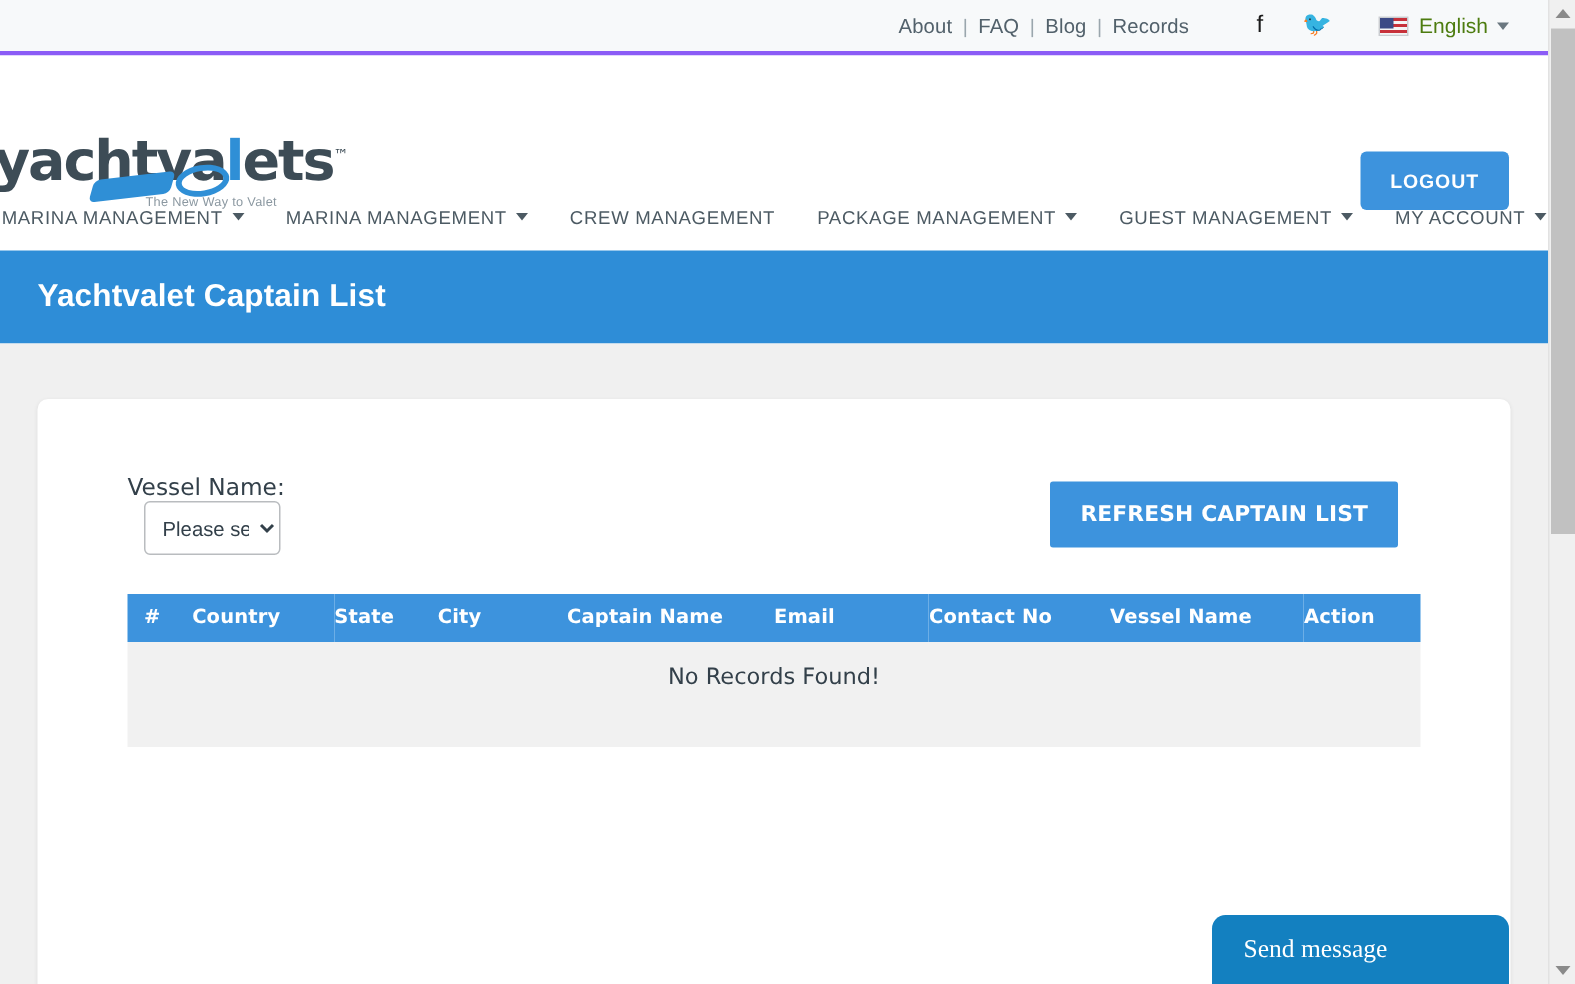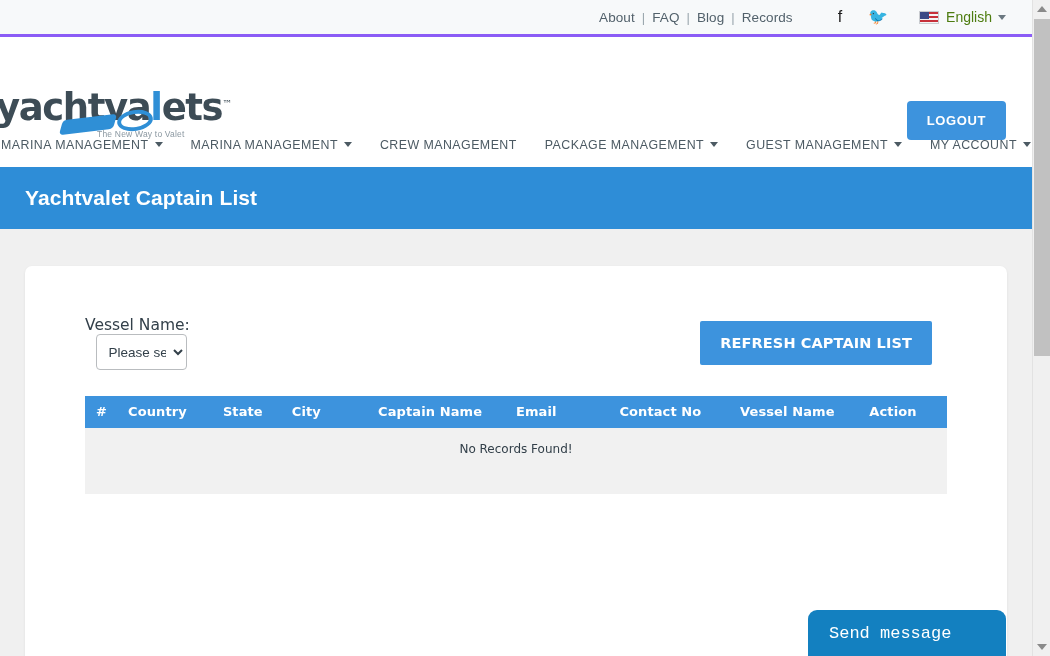--- a/index.html
+++ b/index.html
@@ -262,21 +262,21 @@
     font-weight: 700;
     text-align: left;
     padding: 8px 0 9px 0;
     font-family: "DejaVu Sans", sans-serif;
     letter-spacing: .1px;
   }
   table.captains thead th:first-child { padding-left: 11px; }
   .empty-cell {
     background: #f1f1f1;
     text-align: center;
-    font-size: 12px;
+    font-size: 15px;
     color: #33404a;
     padding: 14px 0 38px 0;
     font-family: "DejaVu Sans", sans-serif;
   }
 
   
   .chat-widget {
     position: absolute;
     right: 26px; bottom: 0;
     width: 198px;
@@ -284,21 +284,21 @@
     background: #1380c0;
     border-radius: 9px 9px 0 0;
     display: flex;
     align-items: center;
     padding-left: 21px;
     cursor: pointer;
   }
   .chat-widget span {
     color: #ffffff;
     font-size: 17px;
-    font-family: Liberation Mono, monospace;
+    font-family: Liberation Serif, serif;
   }
 
   
   #scrollbar {
     position: absolute;
     right: 0; top: 0;
     width: 18px; height: 656px;
     background: #f0f0f0;
     border-left: 1px solid #e2e2e2;
   }

